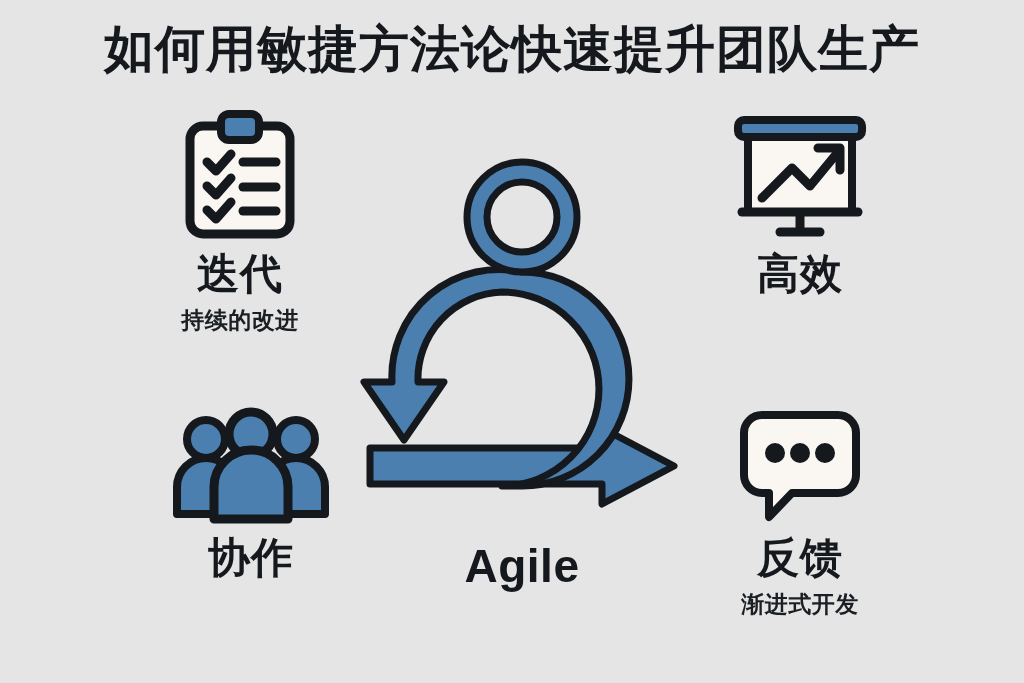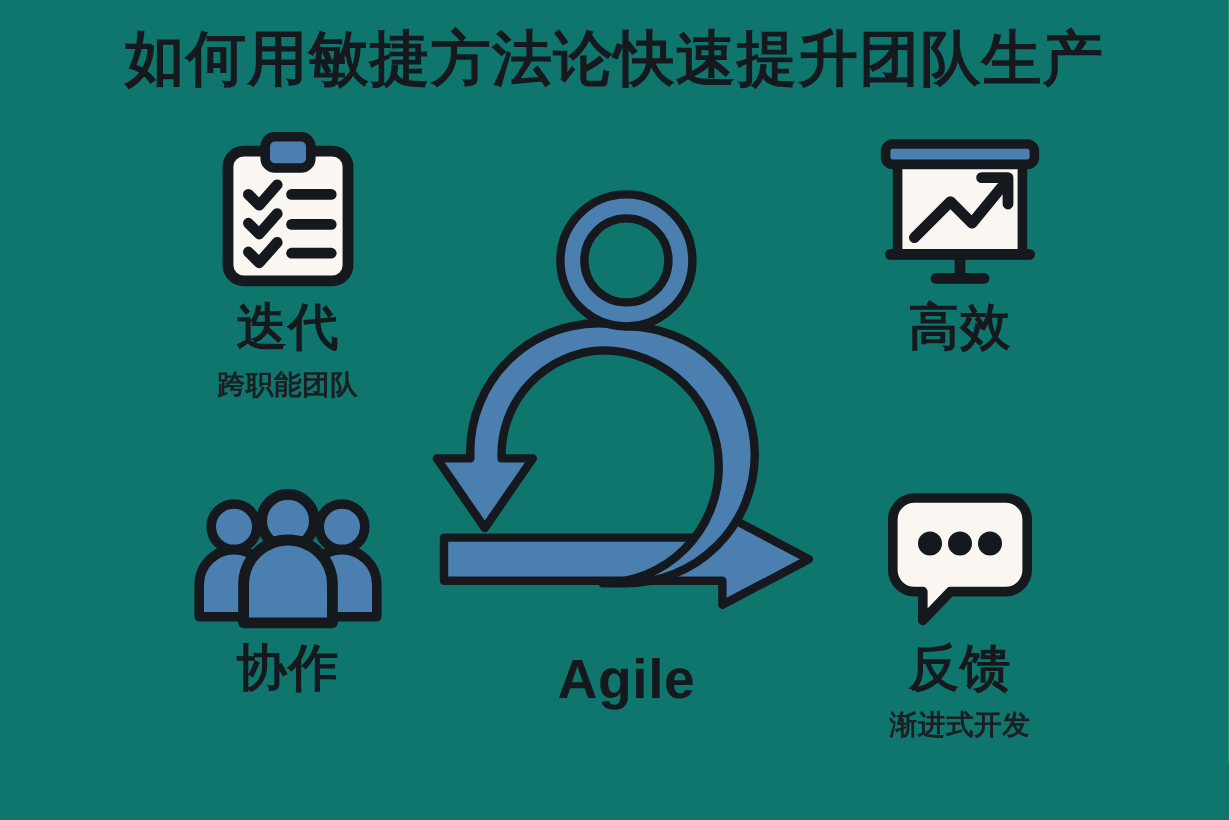--- a/index.html
+++ b/index.html
@@ -11,21 +11,21 @@
     height: 683px;
     background: #faf7f2;
     font-family: "Liberation Sans", "DejaVu Sans", sans-serif;
     overflow: hidden;
     position: relative;
   }
   #poster {
     position: relative;
     width: 1024px;
     height: 683px;
-    background: #0f766e;
+    background: #e5e5e5;
     overflow: hidden;
   }
 
   
   .title {
     position: absolute;
     top: 18px;
     left: 0;
     width: 1024px;
     text-align: center;
@@ -38,21 +38,21 @@
   }
 
   
   .quad {
     position: absolute;
     width: 260px;
     text-align: center;
   }
   .quad-tl { left: 110px;  top: 112px; }
   .quad-tr { left: 670px;  top: 112px; }
-  .quad-bl { left: 110px;  top: 408px; }
+  .quad-bl { left: 121px;  top: 408px; }
   .quad-br { left: 670px;  top: 408px; }
 
   .icon-wrap {
     height: 130px;
     display: flex;
     align-items: center;
     justify-content: center;
   }
   .quad-bl .icon-wrap, .quad-br .icon-wrap { height: 118px; }
 
@@ -114,21 +114,21 @@
           <polyline points="26,50 35,59 50,42"></polyline>
           <polyline points="26,74 35,83 50,66"></polyline>
           <polyline points="26,98 35,107 50,90"></polyline>
           <line x1="62" y1="50" x2="95" y2="50"></line>
           <line x1="62" y1="75" x2="95" y2="75"></line>
           <line x1="62" y1="99" x2="95" y2="99"></line>
         </g>
       </svg>
     </div>
     <div class="quad-label">迭代</div>
-    <div class="quad-sub">跨职能团队</div>
+    <div class="quad-sub">持续的改进</div>
   </div>
 
   <div class="quad quad-tr">
     <div class="icon-wrap">
       <svg width="140" height="130" viewBox="0 0 140 130" aria-hidden="true">
 
         <rect x="18" y="22" width="104" height="78" fill="#faf7f2" stroke="#15181c" stroke-width="8"></rect>
 
         <rect x="8" y="8" width="124" height="17" rx="6" ry="6" fill="#4a7fb0" stroke="#15181c" stroke-width="8"></rect>
 

